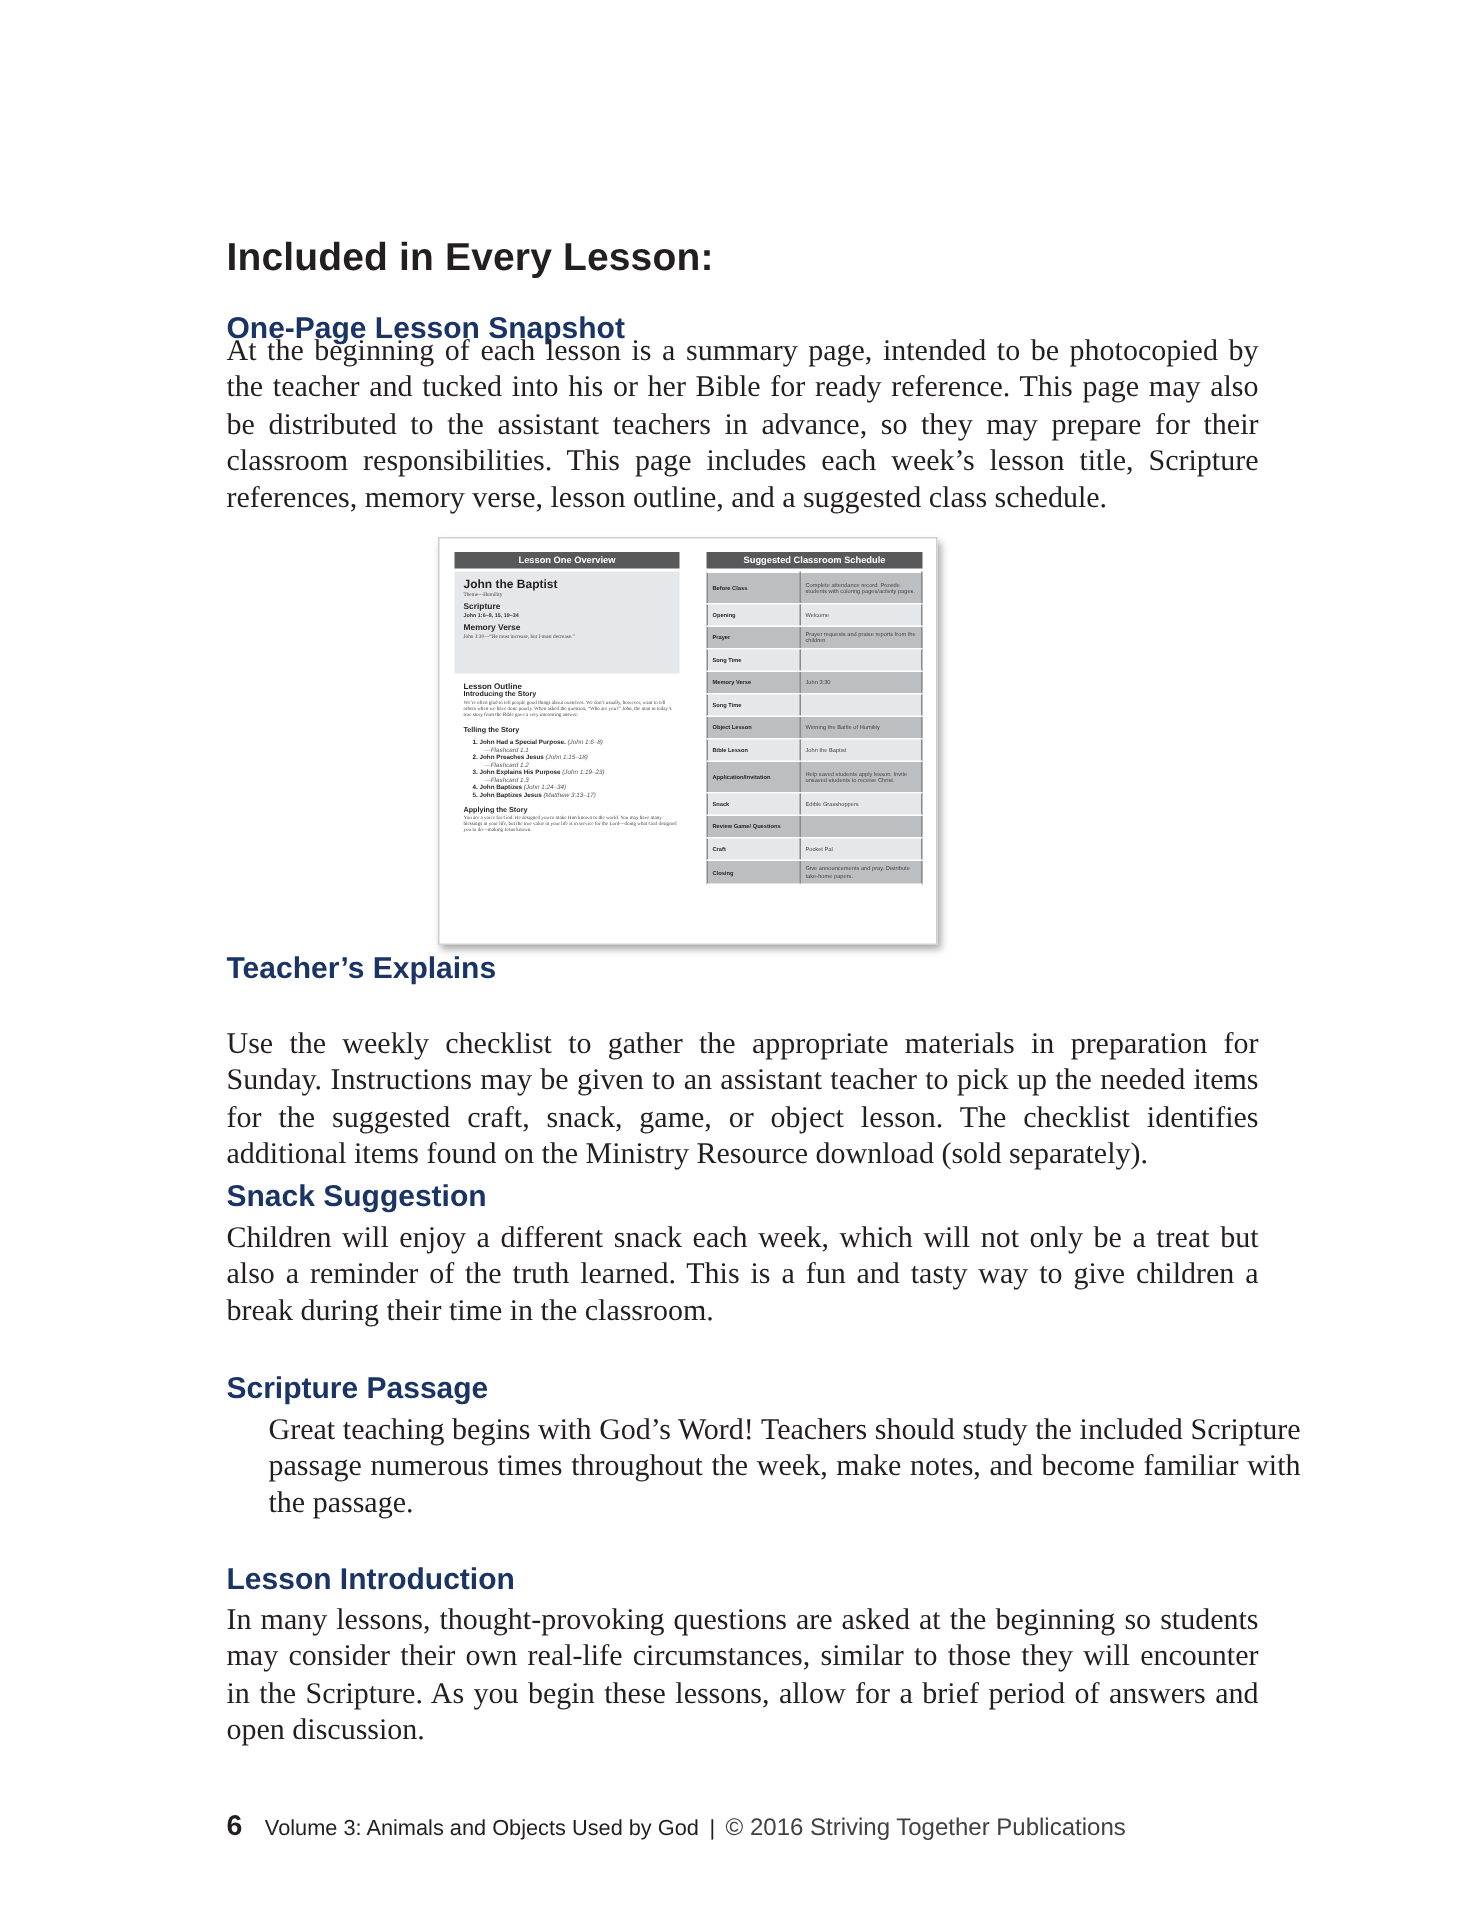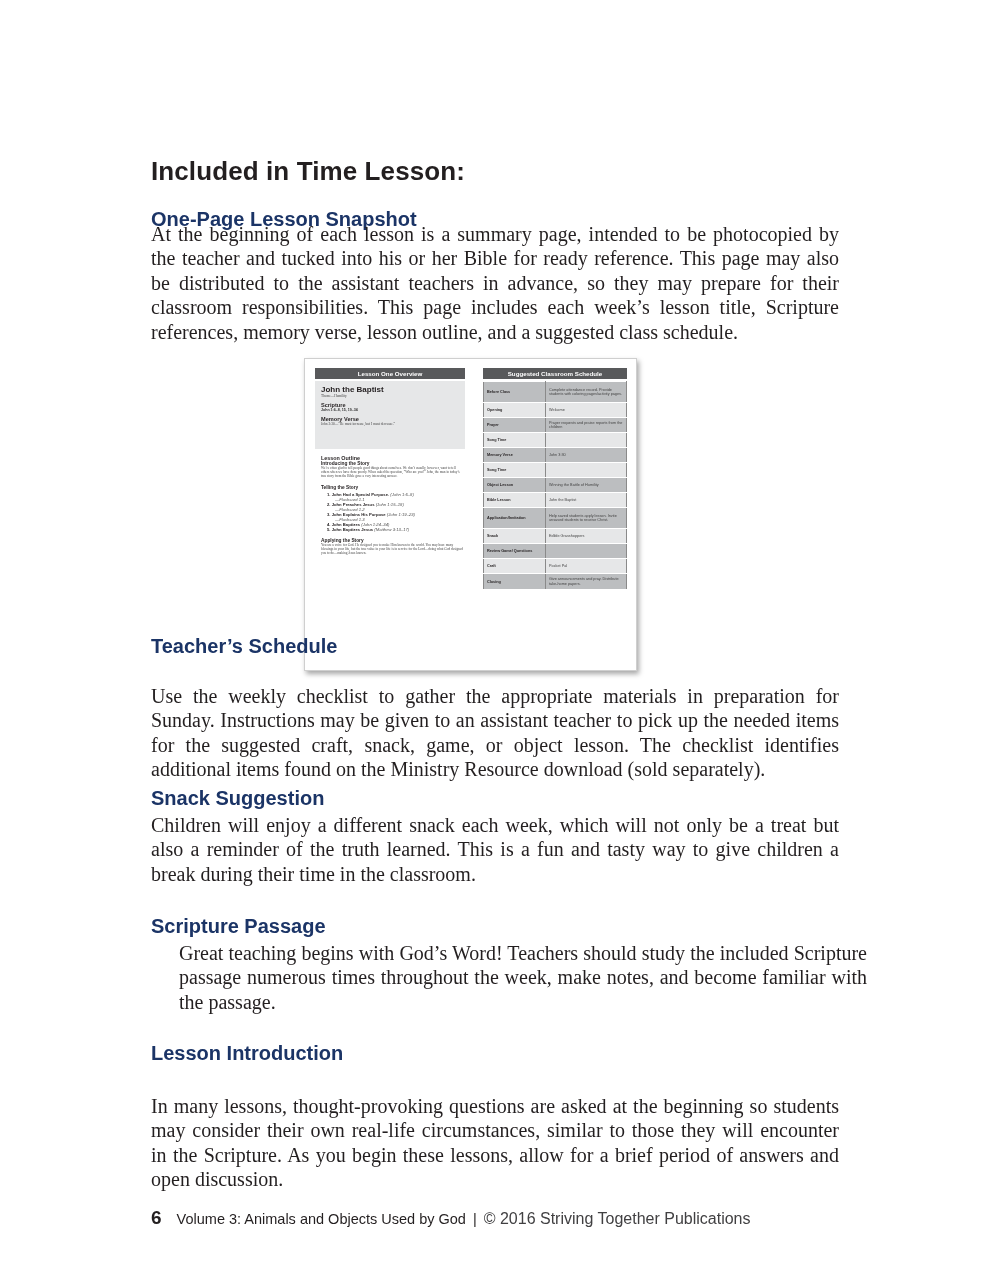--- a/index.html
+++ b/index.html
@@ -18,21 +18,21 @@
   }
   .body-text {
     position: absolute; left: 151px; width: 688px;
     font-size: 20px; line-height: 24.4px; text-align: justify;
     color: #231f20;
   }
   .body-text.last-left { text-align-last: left; }
 
   
   .snapshot {
-    position: absolute; left: 304px; top: 358px; width: 333px; height: 313px;
+    position: absolute; left: 292px; top: 358px; width: 333px; height: 272px;
     background: #fff; border: 1px solid #cfcfcf;
     box-shadow: 2px 3px 5px rgba(0,0,0,0.35);
     font-family: "Liberation Sans", sans-serif;
   }
   .snap-left { position: absolute; left: 10px; top: 9px; width: 150px; }
   .snap-bar {
     background: #58595b; color: #fff; font-size: 6.2px; font-weight: bold;
     text-align: center; height: 11px; line-height: 11px;
   }
   .snap-box { background: #e6e7e8; padding: 4px 6px 5px 6px; margin-top: 2px; height: 68px; }
@@ -63,21 +63,21 @@
     display: flex; align-items: baseline; white-space: nowrap;
   }
   .footer .pg { font-weight: bold; font-size: 19px; margin-right: 15px; }
   .footer .vol { font-size: 14.5px; }
   .footer .sep { font-size: 14.5px; margin: 0 7px; }
   .footer .copy { font-size: 16px; color: #414042; }
 </style>
 </head>
 <body>
 
-<h1 class="main-title">Included in Time Lesson:</h1>
+<h1 class="main-title">Included in Every Lesson:</h1>
 
 <h2 class="section-heading" style="top:208px;">One-Page Lesson Snapshot</h2>
 <p class="body-text last-left" style="top:222px;">At the beginning of each lesson is a summary page, intended to be photocopied by the teacher and tucked into his or her Bible for ready reference. This page may also be distributed to the assistant teachers in advance, so they may prepare for their classroom responsibilities. This page includes each week’s lesson title, Scripture references, memory verse, lesson outline, and a suggested class schedule.</p>
 
 <div class="snapshot">
   <div class="snap-left">
     <div class="snap-bar">Lesson One Overview</div>
     <div class="snap-box">
       <div class="snap-title">John the Baptist</div>
       <div class="snap-tiny">Theme—Humility</div>
@@ -155,30 +155,30 @@
           </tr>
       <tr class="dark" style="height:16px;">
             <td class="k">Closing</td>
             <td class="v">Give announcements and pray. Distribute take-home papers.</td>
           </tr>
     </tbody>
       </table>
   </div>
 </div>
 
-<h2 class="section-heading" style="top:635px;">Teacher’s Schedule</h2>
+<h2 class="section-heading" style="top:635px;">Teacher’s Explains</h2>
 <p class="body-text last-left" style="top:684px;">Use the weekly checklist to gather the appropriate materials in preparation for Sunday. Instructions may be given to an assistant teacher to pick up the needed items for the suggested craft, snack, game, or object lesson. The checklist identifies additional items found on the Ministry Resource download (sold separately).</p>
 
 <h2 class="section-heading" style="top:787px;">Snack Suggestion</h2>
 <p class="body-text last-left" style="top:813px;">Children will enjoy a different snack each week, which will not only be a treat but also a reminder of the truth learned. This is a fun and tasty way to give children a break during their time in the classroom.</p>
 
 <h2 class="section-heading" style="top:915px;text-align:right;">Scripture Passage</h2>
 <p class="body-text last-left" style="top:941px;margin-left:28px;">Great teaching begins with God’s Word! Teachers should study the included Scripture passage numerous times throughout the week, make notes, and become familiar with the passage.</p>
 
 <h2 class="section-heading" style="top:1042px;">Lesson Introduction</h2>
-<p class="body-text last-left" style="top:1068px;margin-top:26px;">In many lessons, thought-provoking questions are asked at the beginning so students may consider their own real-life circumstances, similar to those they will encounter in the Scripture. As you begin these lessons, allow for a brief period of answers and open discussion.</p>
+<p class="body-text last-left" style="top:1068px;">In many lessons, thought-provoking questions are asked at the beginning so students may consider their own real-life circumstances, similar to those they will encounter in the Scripture. As you begin these lessons, allow for a brief period of answers and open discussion.</p>
 
 <div class="footer">
   <span class="pg">6</span>
   <span class="vol">Volume 3: Animals and Objects Used by God</span>
   <span class="sep">|</span>
   <span class="copy">© 2016 Striving Together Publications</span>
 </div>
 
 </body></html>

